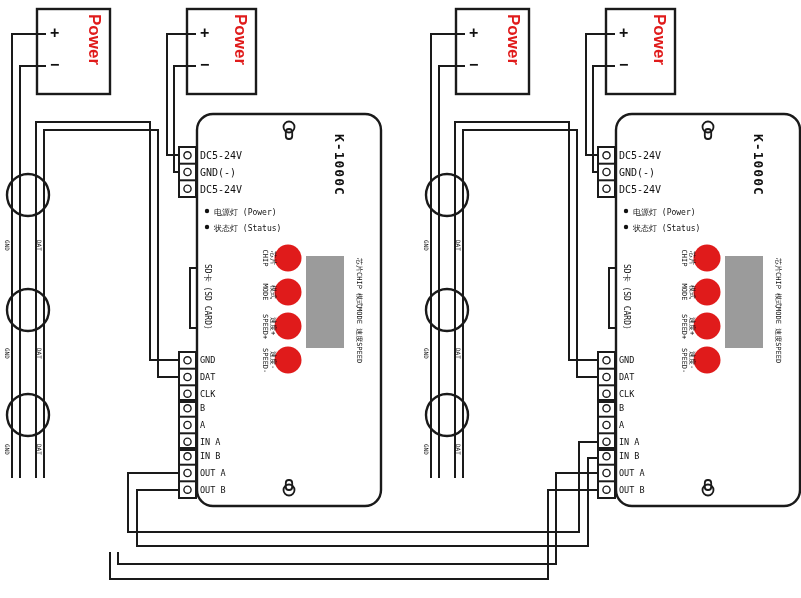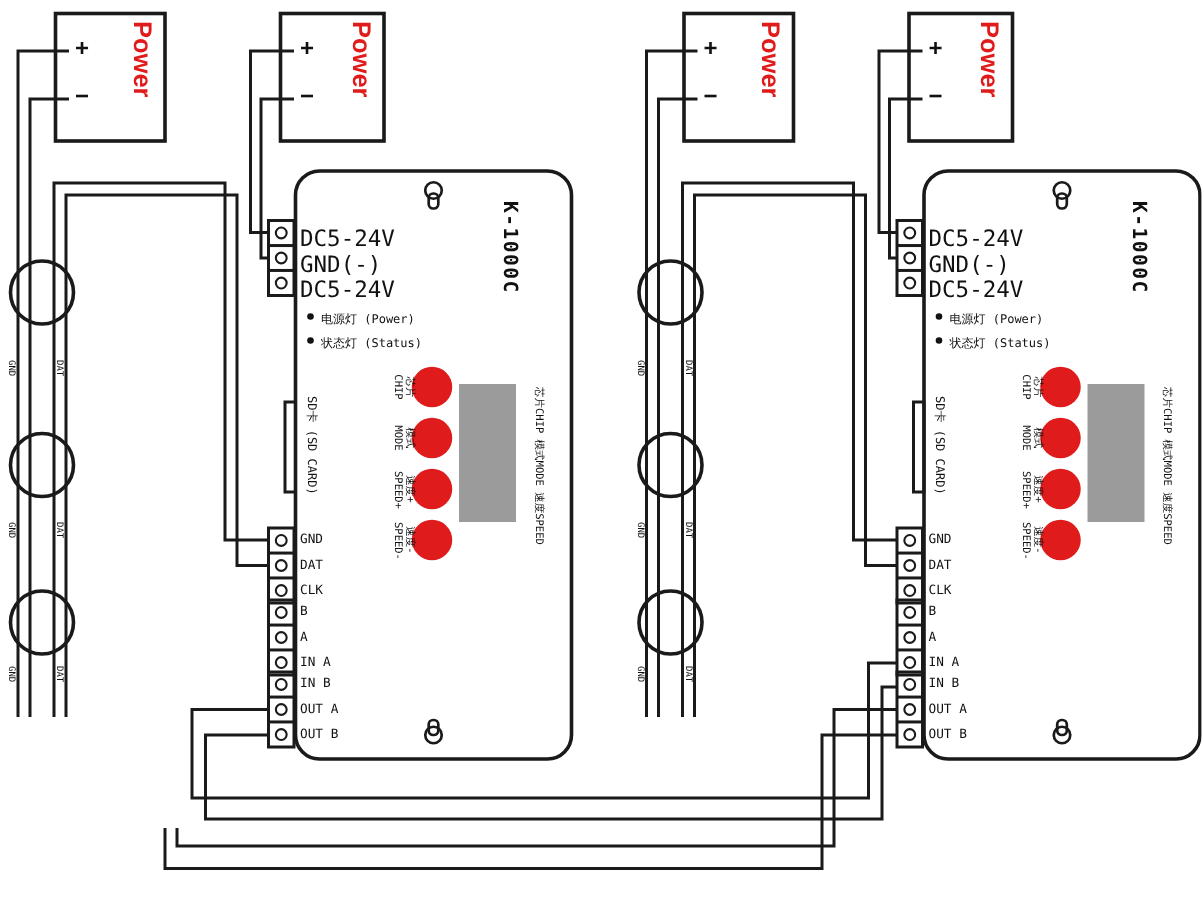--- a/index.html
+++ b/index.html
@@ -10,21 +10,21 @@
     color:#111; overflow:hidden;
   }
   .wires { position:absolute; left:0; top:0; }
   .half { position:absolute; top:0; left:0; width:382px; height:598px; }
   .half.right { left:419px; }
   .lbl { position:absolute; white-space:nowrap; }
   .rot { transform-origin:0 0; transform:rotate(90deg); }
   .sym { font-family:"Liberation Sans",sans-serif; font-size:16px; font-weight:700; }
   .power-lbl { font-family:"Liberation Sans",sans-serif; font-size:17px; font-weight:700; color:#e01b1b; }
   .model { font-size:13px; font-weight:600; letter-spacing:1px; }
-  .term { font-size:15px; }
+  .term { font-size:10px; }
   .term2 { font-size:8.5px; }
   .ind { font-size:8px; }
   .sd { font-size:8px; }
   .legend { font-size:7px; }
   .btnlbl { position:absolute; transform-origin:0 0; transform:rotate(90deg);
             width:24px; font-size:7px; line-height:1.2; text-align:center; white-space:normal; }
   .wlbl { font-size:6px; }
 </style>
 </head>
 <body>

